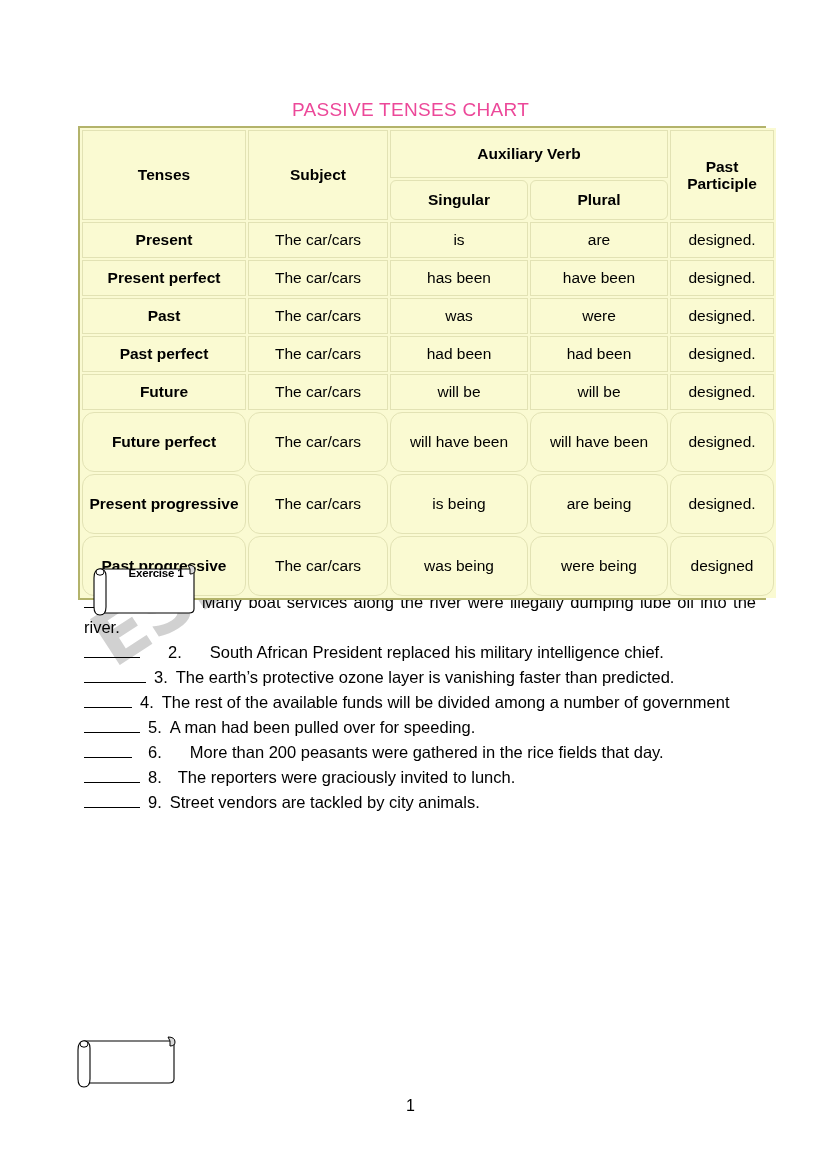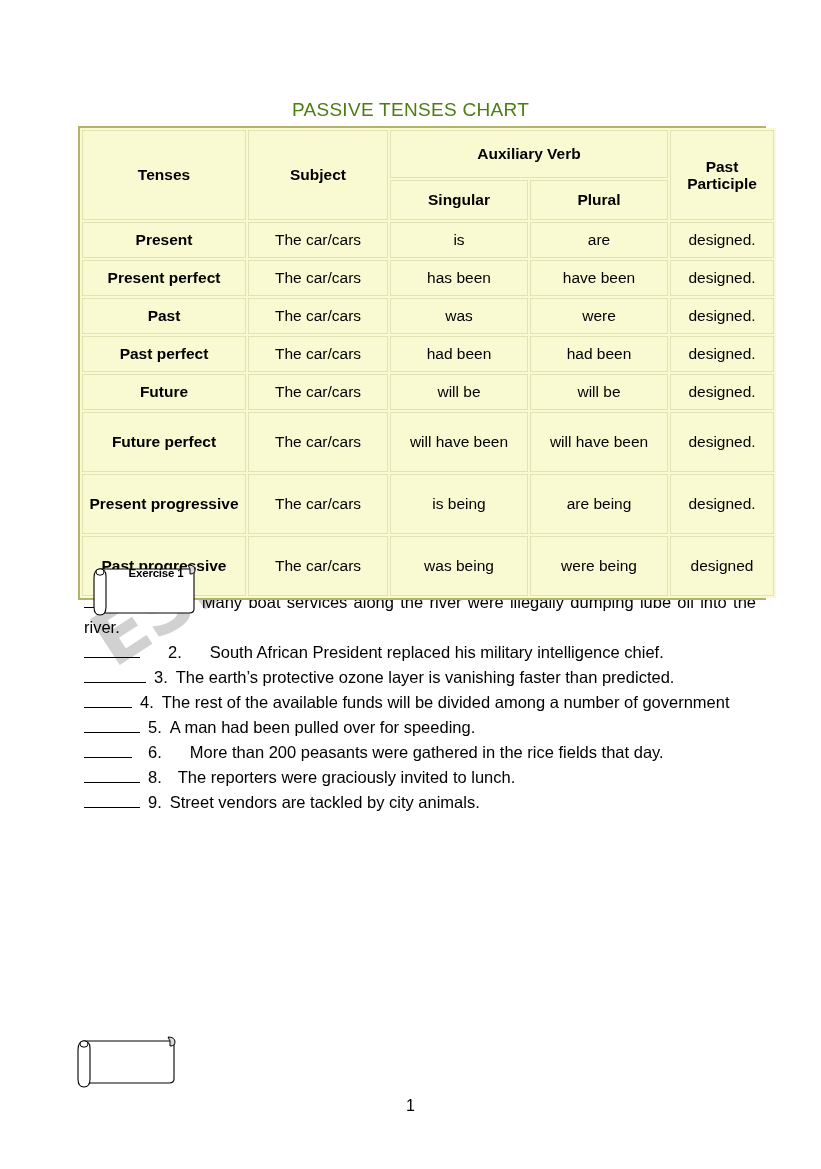--- a/index.html
+++ b/index.html
@@ -45,21 +45,21 @@
   
   .doc-title {
     position: absolute;
     left: 0;
     top: 99px;
     width: 821px;
     text-align: center;
     font-family: "Liberation Sans", sans-serif;
     font-size: 19px;
     letter-spacing: 0.3px;
-    color: #4d7c0f;
+    color: #ec4899;
     z-index: 10;
   }
 
   
   .tense-table-wrap {
     position: absolute;
     left: 78px;
     top: 126px;
     width: 688px;
     border: 2px solid #b3b36b;
@@ -87,23 +87,23 @@
   }
   td.hdr { font-weight: bold; font-size: 16px; }
   td.rowhdr { font-weight: bold; font-size: 15.5px; }
   .col-tenses  { width: 164px; }
   .col-subject { width: 140px; }
   .col-sing    { width: 138px; }
   .col-plur    { width: 138px; }
   .col-pp      { width: 104px; }
 
   .r-head1 td { height: 38px; }
-  .r-head2 td { height: 30px; }
+  .r-head2 td { height: 30px; border-radius: 6px; }
   .r-std td   { height: 26px; }
-  .r-tall td  { height: 50px; }
+  .r-tall td  { height: 50px; border-radius: 12px; }
 
   
   .scroll-banner {
     position: absolute;
     z-index: 12;
   }
   .scroll-ex1 { left: 88px; top: 563px; width: 118px; height: 56px; }
   .scroll-bottom { left: 72px; top: 1035px; width: 112px; height: 56px; }
   .scroll-banner .scroll-label {
     position: absolute;

